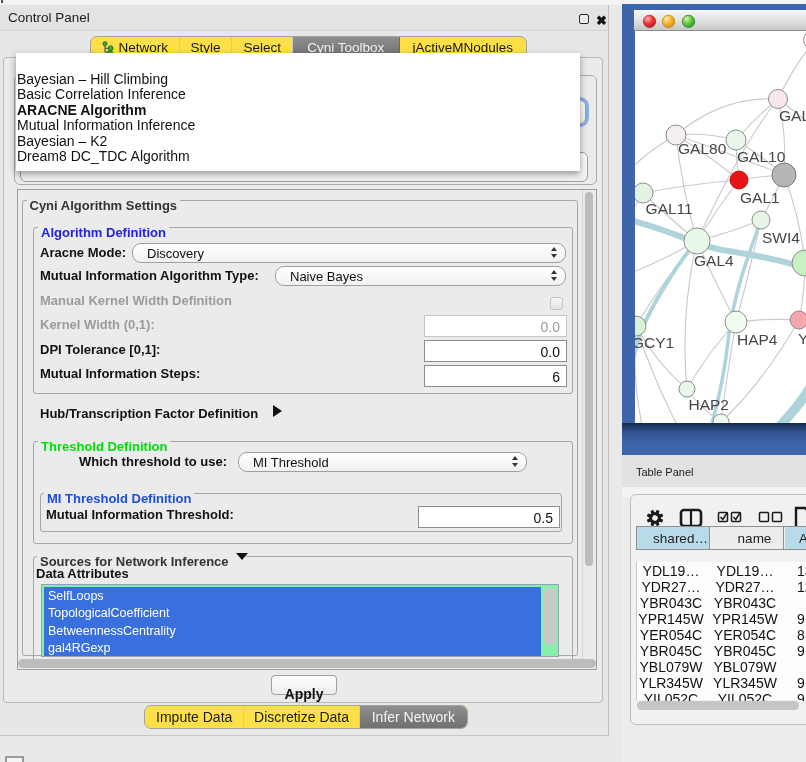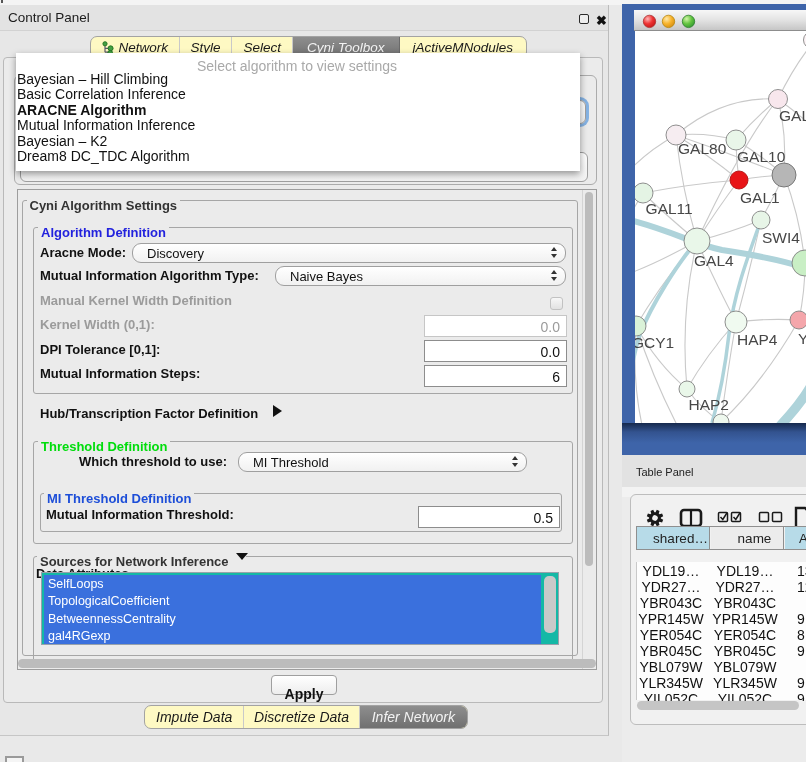--- a/index.html
+++ b/index.html
@@ -6,21 +6,21 @@
   html,body { width:806px; height:762px; overflow:hidden; }
   body { font-family:"Liberation Sans", sans-serif; background:#e9e9e9; position:relative; }
   .abs { position:absolute; }
   
   #cpwin { left:0; top:5px; width:609px; height:731px; background:#e7e7e7;
            border-right:1px solid #bcbcbc; border-bottom:1px solid #c6c6c6; }
   #cptitle { left:0; top:0; width:100%; height:26px; background:#e3e3e3; border-bottom:1px solid #d2d2d2; }
   #cptitle span { position:absolute; left:8px; top:5px; font-size:13.5px; color:#1c1c1c; }
   .tbtn { position:absolute; top:8px; }
   
-  .segbar { position:absolute; background:#fef9c3; border:1px solid #a3a3a3; border-radius:7px; overflow:hidden; display:flex; font-size:13.5px;font-style:italic; }
+  .segbar { position:absolute; background:#fde047; border:1px solid #a3a3a3; border-radius:7px; overflow:hidden; display:flex; font-size:13.5px; }
   .seg { height:100%; font-size:inherit; font-weight:normal; color:#1a1a1a; text-align:center;
          border-right:1px solid #c9c9c9; display:flex; align-items:center; justify-content:center; }
   .seg:last-child { border-right:none; }
   .seg.sel { background:linear-gradient(#8e8e8e,#707070); color:#f3f3f3; border-right-color:#6a6a6a; }
   
   #content { left:3px; top:57px; width:600px; height:646px; border:1px solid #b9b9b9; border-radius:4px; background:#ebebeb; }
   #topsec { left:14px; top:75px; width:583px; height:110px; border:1px solid #ababab; border-radius:6px; background:#ebebeb; }
   .combo { position:absolute; background:linear-gradient(#ffffff,#f1f1f1); border:1px solid #9f9f9f; border-radius:9px; height:20px; }
   .combo .ar { position:absolute; left:auto; right:7px; top:3px; width:7px; }
   .combo .ar i { display:block; width:0; height:0; border-left:3px solid transparent; border-right:3px solid transparent; }
@@ -136,38 +136,37 @@
       <span class="gtitle" style="left:3px;color:#1d4ed8">MI Threshold Definition</span>
     </div>
   <span class="lbl" style="left:28px;top:317px">Mutual Information Threshold:</span>
   <div class="field" style="left:400px;top:316px;width:142px;height:22px;border:1px solid #8d8d8d">0.5</div>
 
   <div class="group" style="left:15px;top:366px;width:540px;height:112px">
       <span class="gtitle" style="left:3px;color:#333">Sources for Network Inference &nbsp;&nbsp;&nbsp;</span>
     </div>
   <div class="abs" style="left:218px;top:363px;width:0;height:0;border-left:6.5px solid transparent;border-right:6.5px solid transparent;border-top:7.5px solid #111;z-index:3"></div>
   <span class="lbl" style="left:18px;top:376px">Data Attributes</span>
-  <div class="abs" style="left:23px;top:382px;width:518px;height:73px;border:1px solid #97a1ab;background:#14b8a6;overflow:hidden">
+  <div class="abs" style="left:23px;top:394px;width:518px;height:73px;border:1px solid #97a1ab;background:#86efac;overflow:hidden">
     <div class="abs" style="left:2px;top:2px;width:497px;height:69px;background:#3a70dd;color:#fff;font-size:12.5px;line-height:17.4px;padding:1px 0 0 4px">SelfLoops<br>TopologicalCoefficient<br>BetweennessCentrality<br>gal4RGexp</div>
     <div class="thumb" style="left:502px;top:3px;width:12px;height:57px;background:#c9c9c9"></div>
   </div>
   <div class="abs" style="left:564px;top:0;width:1px;height:481px;background:#d4d4d4"></div>
   <div class="thumb" style="left:567px;top:2px;width:8px;height:374px"></div>
   <div class="thumb" style="left:0px;top:469px;width:578px;height:9px"></div>
 </div>
 
 <div class="abs" style="left:271px;top:675px;width:66px;height:20px;background:linear-gradient(#ffffff,#ededed);border:1px solid #9f9f9f;border-radius:4px;text-align:center;font-size:14px;font-weight:bold;color:#111;padding-top:10px">Apply</div>
 <div class="segbar" style="left:144px;top:705px;width:324px;height:24px;font-size:14px">
   <div class="seg" style="width:100px">Impute Data</div>
   <div class="seg" style="width:116px">Discretize Data</div>
   <div class="seg sel" style="width:108px">Infer Network</div>
 </div>
 
 <div id="popup" class="abs">
-  <div class="ph">Select algorithm to view settings</div>
   <div class="it" style="top:18.9px">Bayesian – Hill Climbing</div>
   <div class="it" style="top:34.4px">Basic Correlation Inference</div>
   <div class="it" style="top:49.9px;font-weight:bold">ARACNE Algorithm</div>
   <div class="it" style="top:65.4px">Mutual Information Inference</div>
   <div class="it" style="top:80.9px">Bayesian – K2</div>
   <div class="it" style="top:96.4px">Dream8 DC_TDC Algorithm</div>
 </div>
 
 <div id="netwin" class="abs">
 <svg width="184" height="451" viewBox="0 0 184 451">

